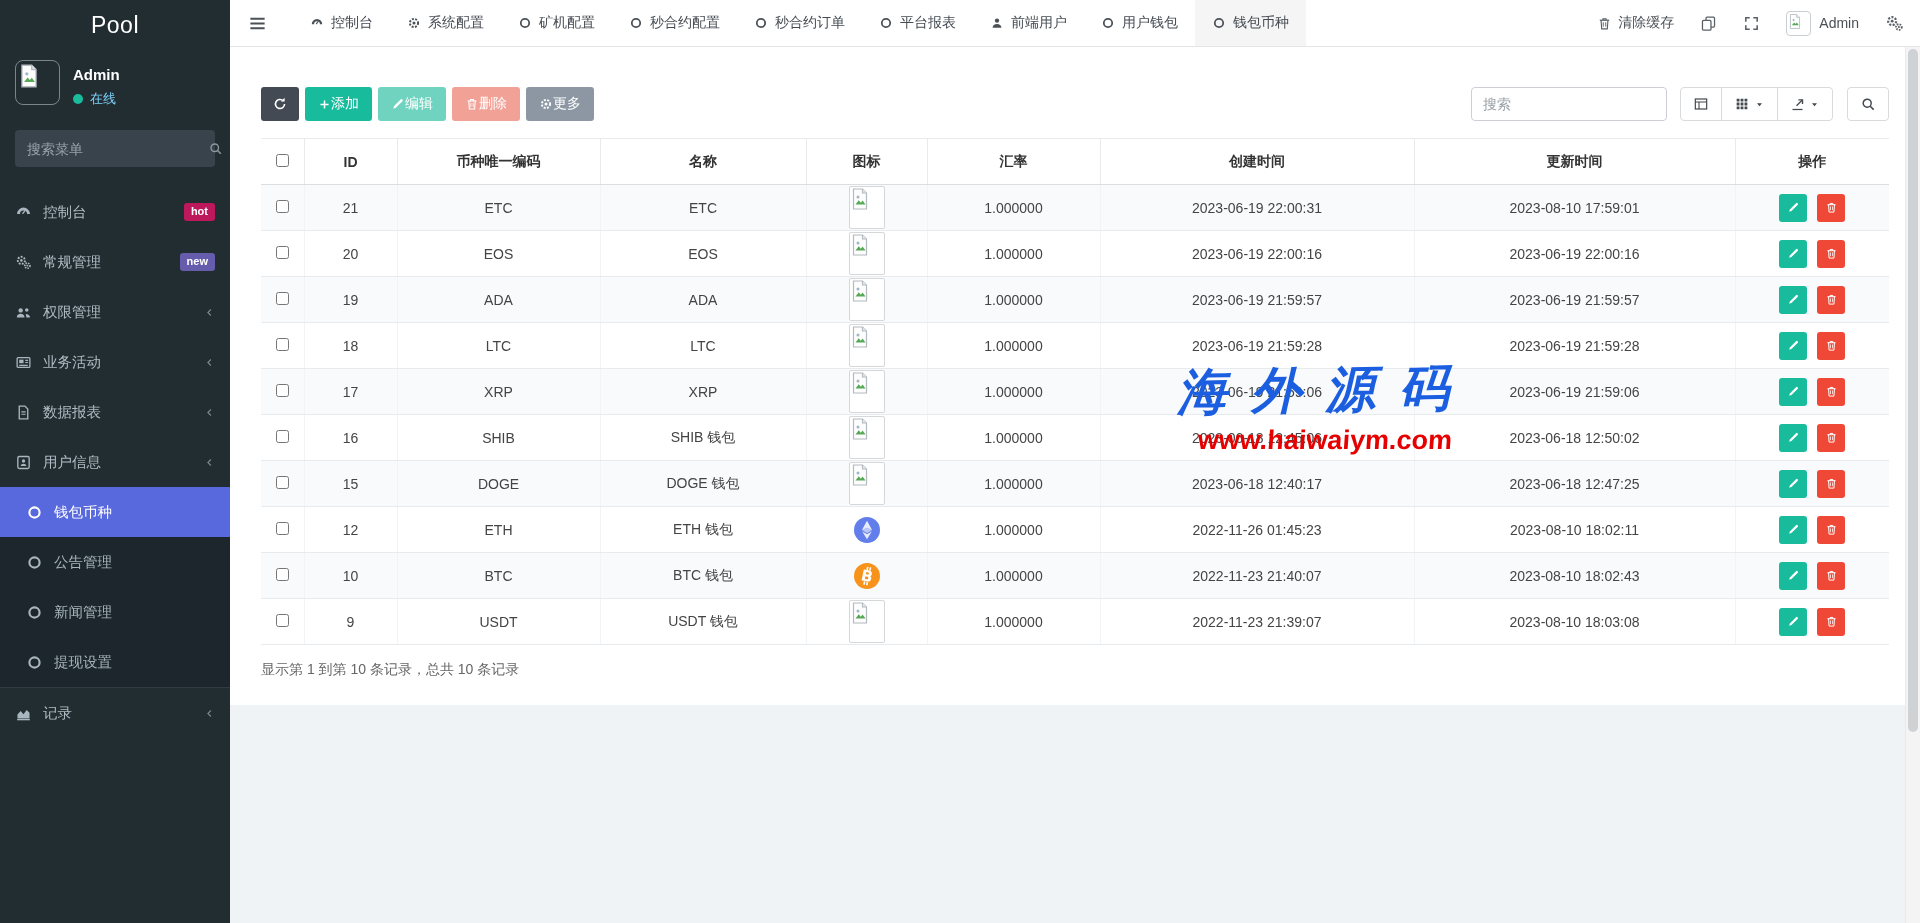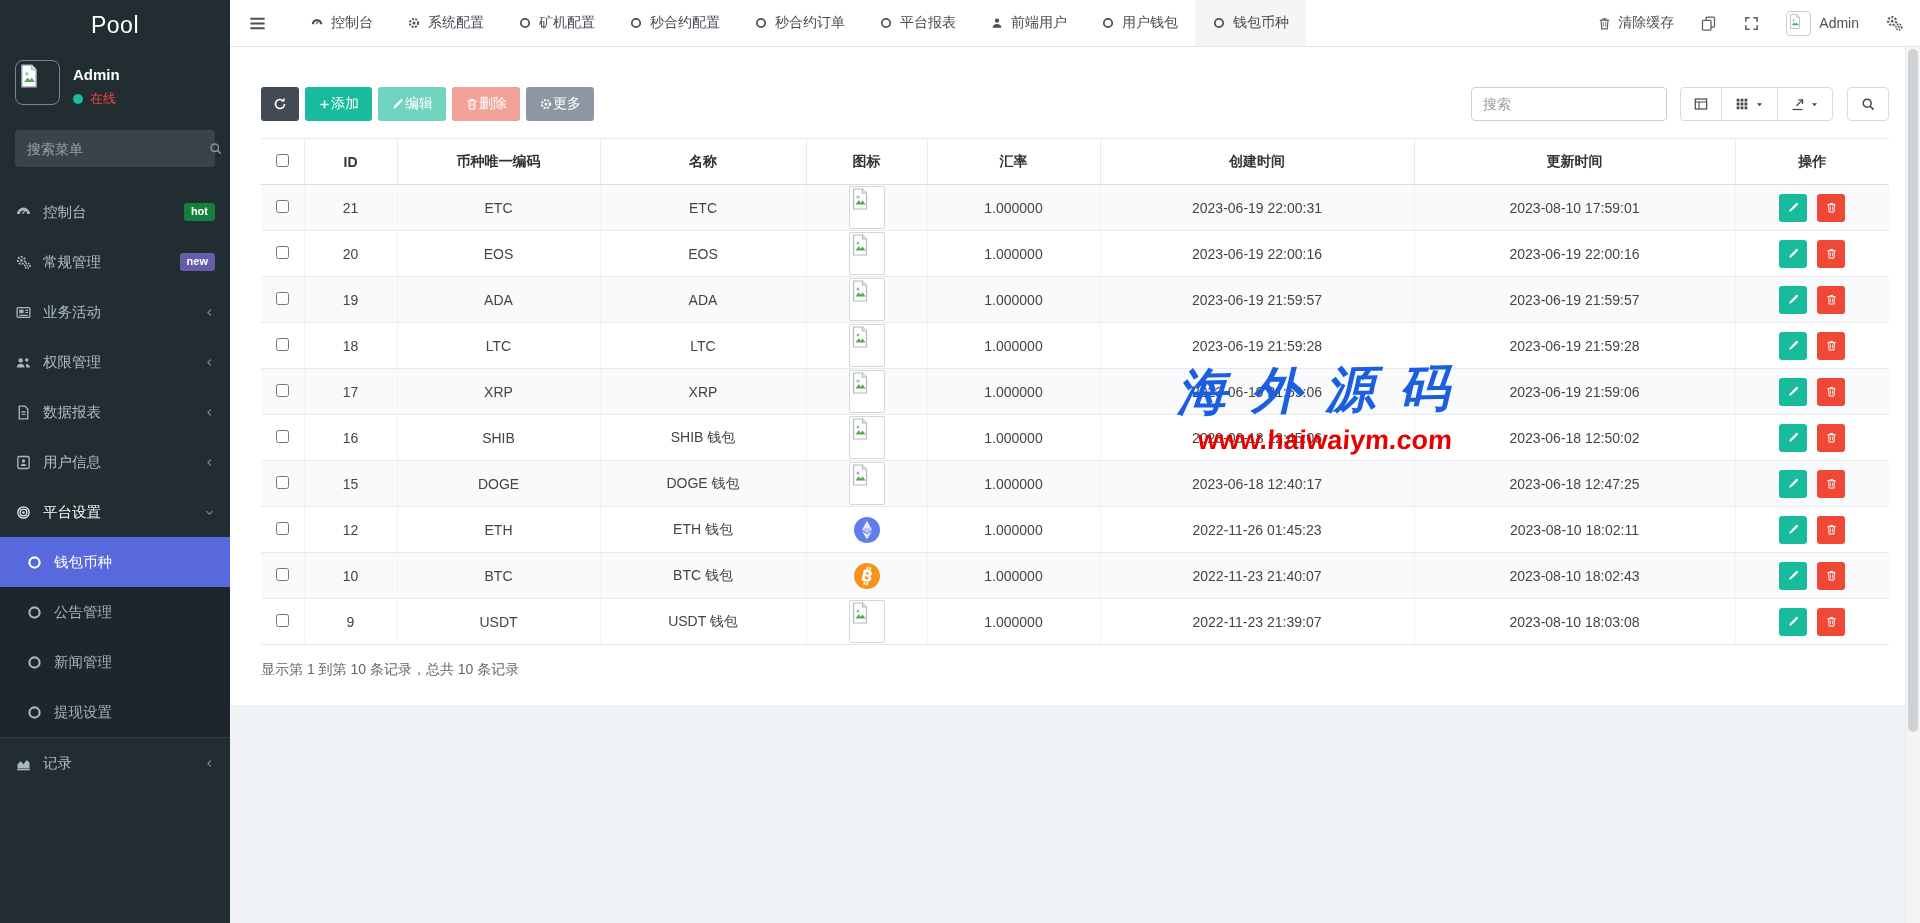--- a/index.html
+++ b/index.html
@@ -11,21 +11,21 @@
   .app { display:flex; width:1920px; height:923px; }
   .sidebar { width:230px; flex-shrink:0; height:923px; background:#222d32; overflow:hidden; }
   .main { flex:1; display:flex; flex-direction:column; height:923px; }
 
   
   .logo { height:50px; display:flex; align-items:center; justify-content:center; color:#fff; font-size:23px; font-weight:normal; letter-spacing:.5px; }
   .userpanel { display:flex; gap:13px; padding:10px 15px 14px; }
   .avatar { width:45px; height:45px; border:1px solid #7b858d; border-radius:8px; position:relative; }
   .avatar .ic { position:absolute; top:2px; left:2px; }
   .uname { color:#fff; font-weight:bold; font-size:15px; margin-top:6px; }
-  .ustatus { color:#ef4444; font-size:13px; display:flex; align-items:center; gap:7px; margin-top:7px; }
+  .ustatus { color:#7dd3fc; font-size:13px; display:flex; align-items:center; gap:7px; margin-top:7px; }
   .dot { width:10px; height:10px; border-radius:50%; background:#1abc9c; }
   .sidebar-search { margin:8px 15px 20px; background:#39434b; border-radius:4px; height:37px; display:flex; align-items:center; padding:0 12px; }
   .sidebar-search input { flex:1; background:transparent; border:0; outline:0; color:#cfd6da; font-size:14px; font-family:Liberation Sans, sans-serif; }
   .sidebar-search input::placeholder { color:#98a2a9; }
   .sidebar-search .ic { color:#8d979e; }
   ul.menu { list-style:none; }
   .mi { height:50px; display:flex; align-items:center; gap:11px; padding:0 15px; color:#b0bcc4; font-size:14.5px; cursor:pointer; }
   .mi .mic { width:17px; height:17px; color:#aab6be; }
   .mi .lbl { flex:0 0 auto; }
   .badge { margin-left:auto; font-size:11px; font-weight:bold; color:#fff; padding:2px 7px; border-radius:3px; line-height:1.2; }
@@ -260,49 +260,49 @@
           <use href="#search-icon"></use>
         </svg>
     </div>
     <ul class="menu" id="menu">
         <li class="">
     <a class="mi ">
       <svg class="ic mic" width="17" height="17">
               <use href="#gauge-icon"></use>
             </svg>
             <span class="lbl">控制台</span>
-            <span class="badge" style="background:#15803d">hot</span>
+            <span class="badge" style="background:#be185d">hot</span>
     </a>
         </li>
         <li class="">
     <a class="mi ">
       <svg class="ic mic" width="17" height="17">
               <use href="#cogs-icon"></use>
             </svg>
             <span class="lbl">常规管理</span>
             <span class="badge" style="background:#665cac">new</span>
     </a>
         </li>
         <li class="">
     <a class="mi ">
       <svg class="ic mic" width="17" height="17">
-              <use href="#news-icon"></use>
-            </svg>
-            <span class="lbl">业务活动</span>
+              <use href="#users-icon"></use>
+            </svg>
+            <span class="lbl">权限管理</span>
             <svg class="ic chev" width="11" height="11">
               <use href="#chevron-left-icon"></use>
             </svg>
     </a>
         </li>
         <li class="">
     <a class="mi ">
       <svg class="ic mic" width="17" height="17">
-              <use href="#users-icon"></use>
-            </svg>
-            <span class="lbl">权限管理</span>
+              <use href="#news-icon"></use>
+            </svg>
+            <span class="lbl">业务活动</span>
             <svg class="ic chev" width="11" height="11">
               <use href="#chevron-left-icon"></use>
             </svg>
     </a>
         </li>
         <li class="">
     <a class="mi ">
       <svg class="ic mic" width="17" height="17">
               <use href="#file-icon"></use>
             </svg>
@@ -317,29 +317,20 @@
       <svg class="ic mic" width="17" height="17">
               <use href="#contact-icon"></use>
             </svg>
             <span class="lbl">用户信息</span>
             <svg class="ic chev" width="11" height="11">
               <use href="#chevron-left-icon"></use>
             </svg>
     </a>
         </li>
         <li class="">
-    <a class="mi parent-open">
-      <svg class="ic mic" width="17" height="17">
-              <use href="#bullseye-icon"></use>
-            </svg>
-            <span class="lbl">平台设置</span>
-            <svg class="ic chev" width="11" height="11">
-              <use href="#chevron-down-icon"></use>
-            </svg>
-    </a>
           <ul class="submenu">
             <li>
               <a class="mi active">
                 <svg class="ic mic" width="16" height="16">
                   <use href="#circle-icon"></use>
                 </svg>
                 <span class="lbl">钱包币种</span>
               </a>
             </li>
             <li>

